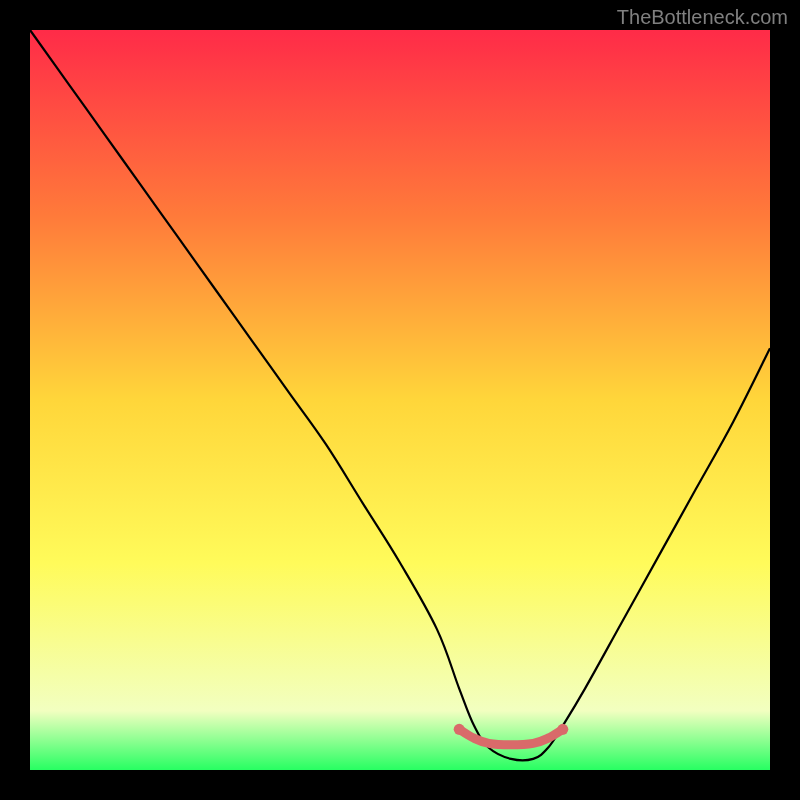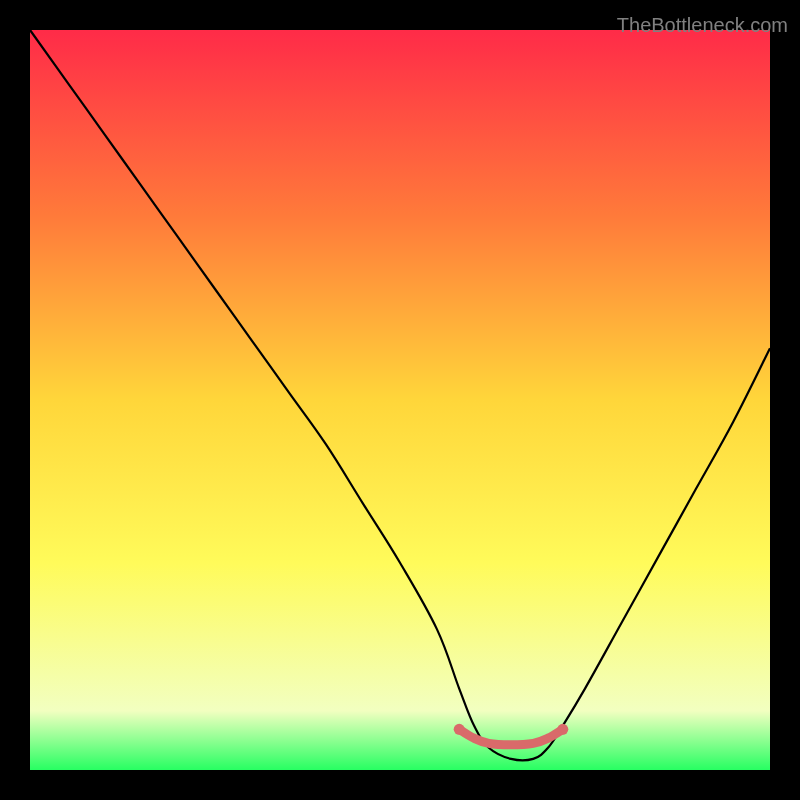--- a/index.html
+++ b/index.html
@@ -10,21 +10,21 @@
     background: #000000;
     overflow: hidden;
   }
   .container {
     position: relative;
     width: 800px;
     height: 800px;
   }
   .watermark {
     position: absolute;
-    top: 14px;
+    top: 6px;
     right: 12px;
     font-family: Arial, Helvetica, sans-serif;
     font-size: 20px;
     color: #808080;
     z-index: 10;
   }
   svg {
     display: block;
   }
 </style>

